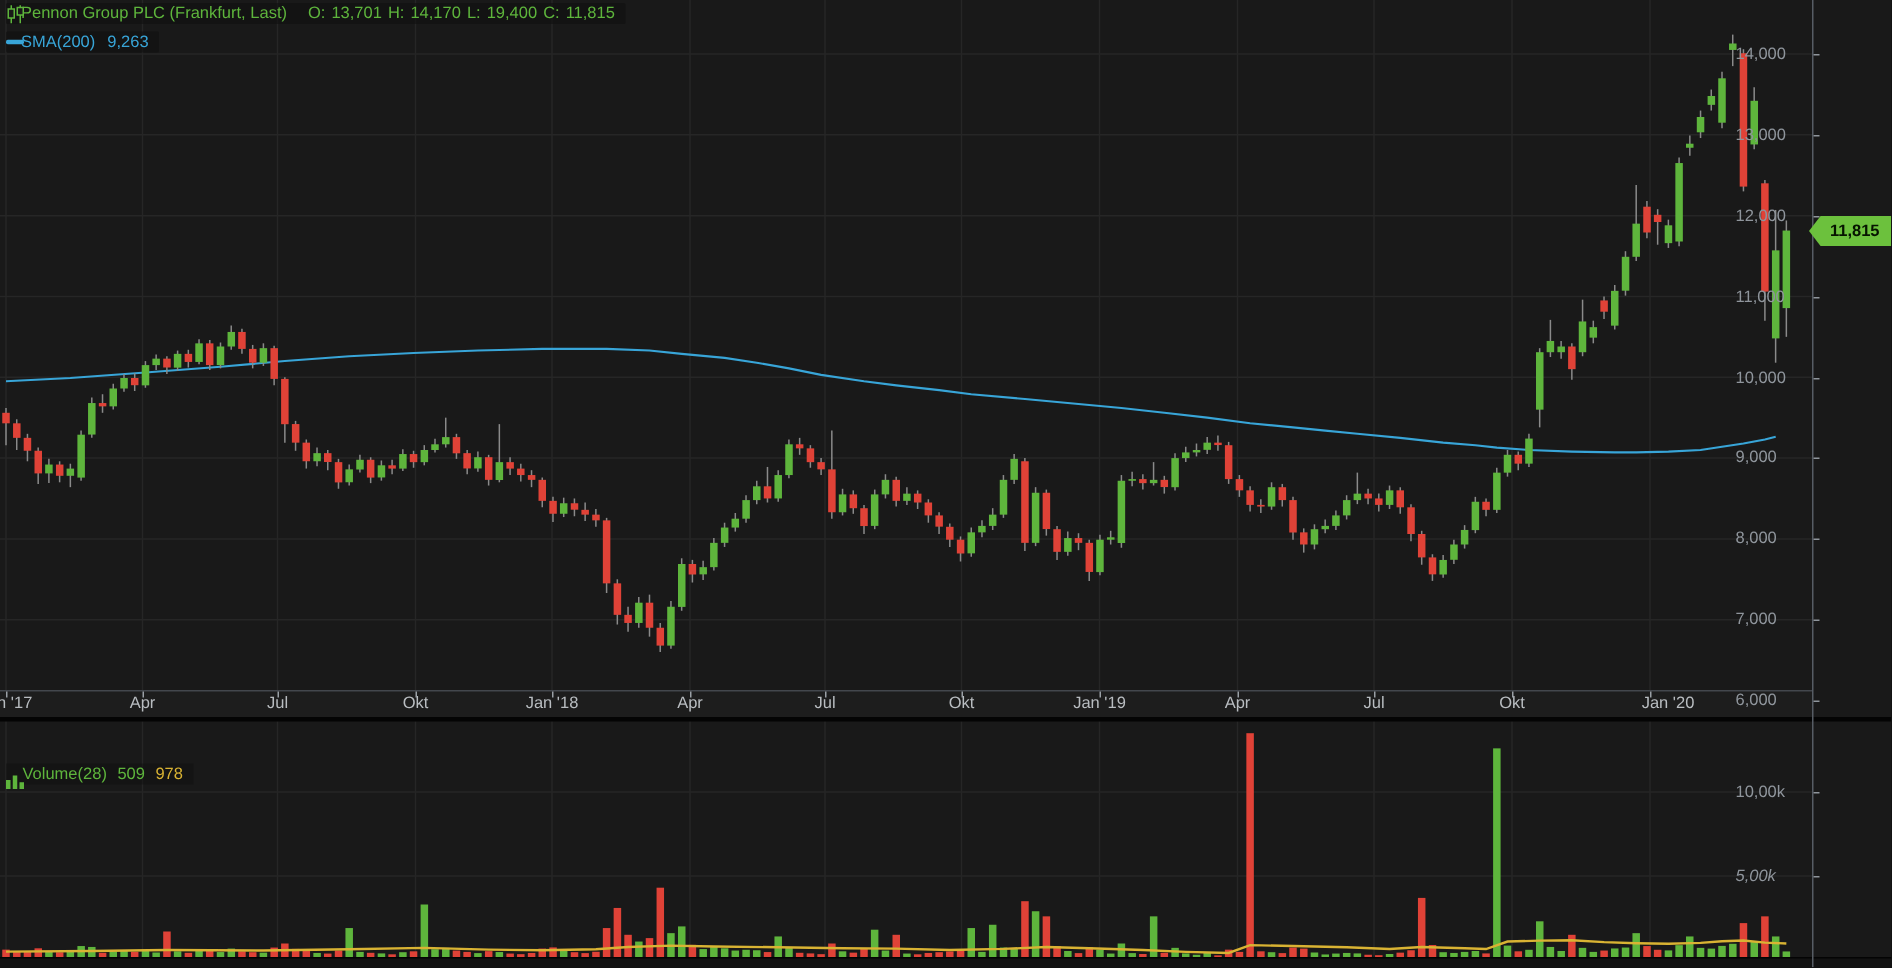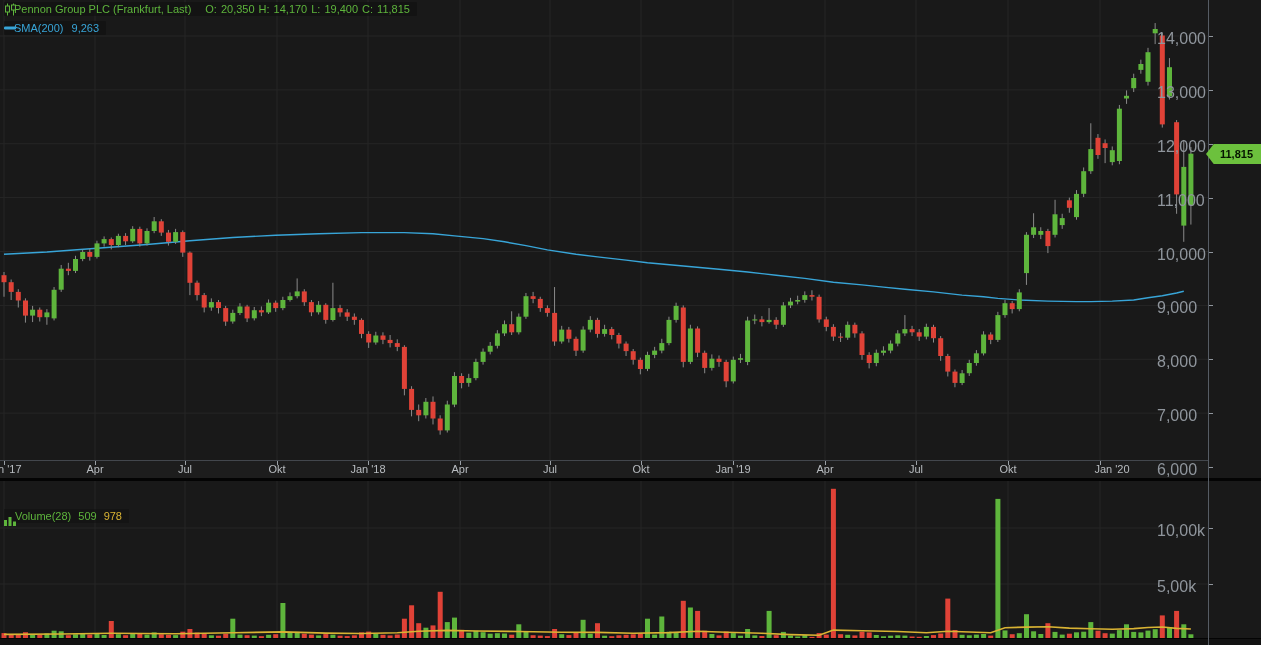--- a/index.html
+++ b/index.html
@@ -9,21 +9,21 @@
     -webkit-font-smoothing:antialiased;
   }
   svg{display:block;position:absolute;left:0;}
   #price-svg{top:0;}
   #vol-svg{top:481px;}
   .pane-divider{position:absolute;left:0;width:1261px;height:3px;top:478px;background:#040404;}
   .xaxis-strip{position:absolute;left:0;top:460px;width:1208px;height:18px;background:#1d1d1d;border-top:1px solid #43474d;}
   .bottom-strip{position:absolute;left:0;top:638px;width:1261px;height:7px;background:#121212;border-top:1px solid #040404;}
   .right-gutter{position:absolute;top:0;left:1208px;width:53px;height:645px;border-left:1px solid #565c64;background:transparent;}
   #axis-layer{position:absolute;inset:0;pointer-events:none;}
-  .y-label{position:absolute;font-size:16px;color:#8f959c;left:1157px;white-space:nowrap;}
+  .y-label{position:absolute;font-size:11px;color:#8f959c;left:1157px;white-space:nowrap;}
   .y-tick{position:absolute;left:1209px;width:4px;height:1px;background:#8f959c;}
   .x-label{position:absolute;top:463px;font-size:11px;color:#b9bdc1;transform:translateX(-50%);white-space:nowrap;}
   .x-tick{position:absolute;top:461px;width:1px;height:4px;background:#9aa0a6;}
   .price-tag{
     position:absolute;left:1206px;top:144px;width:55px;height:20px;
     background:#6cc13d;color:#061400;font-size:11px;font-weight:bold;
     line-height:20px;text-align:center;padding-left:6px;box-sizing:border-box;
     clip-path:polygon(0 50%,14% 0,100% 0,100% 100%,14% 100%);
   }
   .hdr-row{position:absolute;left:4px;display:flex;align-items:center;gap:6px;
@@ -608,21 +608,21 @@
       <div class="y-label" style="top: 299.375px;">9,000</div>
       <div class="y-tick" style="top: 305.375px;"></div>
       <div class="y-label" style="top: 353.25px;">8,000</div>
       <div class="y-tick" style="top: 359.25px;"></div>
       <div class="y-label" style="top: 407.125px;">7,000</div>
       <div class="y-tick" style="top: 413.125px;"></div>
       <div class="y-label" style="top: 461px;">6,000</div>
       <div class="y-tick" style="top: 467px;"></div>
       <div class="y-label" style="top: 522px;">10,00k</div>
       <div class="y-tick" style="top: 528px;"></div>
-      <div class="y-label" style="top: 578px;">5,00k</div>
+      <div class="y-label" style="top: 578px; font-style: italic;">5,00k</div>
       <div class="y-tick" style="top: 584px;"></div>
       <div class="x-label" style="left: 4px;">Jan '17</div>
       <div class="x-tick" style="left: 4px;"></div>
       <div class="x-label" style="left: 95px;">Apr</div>
       <div class="x-tick" style="left: 95px;"></div>
       <div class="x-label" style="left: 185px;">Jul</div>
       <div class="x-tick" style="left: 185px;"></div>
       <div class="x-label" style="left: 277px;">Okt</div>
       <div class="x-tick" style="left: 277px;"></div>
       <div class="x-label" style="left: 368px;">Jan '18</div>
@@ -652,21 +652,21 @@
       <svg width="13" height="13" viewBox="0 0 13 13">
         <line x1="3.5" y1="0.5" x2="3.5" y2="12.5" stroke="#5eb53c" stroke-width="1"></line>
         <rect x="1.5" y="3" width="4" height="6" fill="#191919" stroke="#5eb53c" stroke-width="1"></rect>
         <line x1="9.5" y1="0.5" x2="9.5" y2="12.5" stroke="#5eb53c" stroke-width="1"></line>
         <rect x="7.5" y="2" width="4" height="5" fill="#191919" stroke="#5eb53c" stroke-width="1"></rect>
       </svg>
     </span>
     <span>Pennon Group PLC (Frankfurt, Last)</span>
     <span class="ohlc">
       <b>O:</b>
-        <span>20,350</span>
+        <span>13,701</span>
       <b>H:</b>
         <span>14,170</span>
       <b>L:</b>
         <span>19,400</span>
       <b>C:</b>
         <span>11,815</span>
     </span>
   </div>
 
   <div class="hdr-row" id="hdr-sma">

